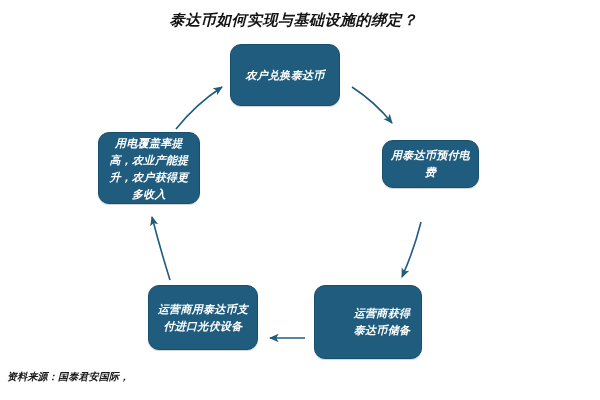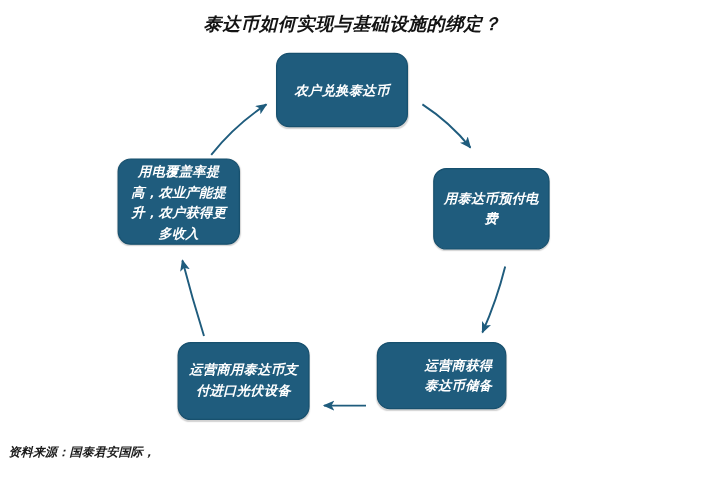--- a/index.html
+++ b/index.html
@@ -60,22 +60,22 @@
     font-size: 11px;
     line-height: 17px;
     letter-spacing: 0.3px;
     box-shadow: 0 1px 1px rgba(0,0,0,0.18);
   }
   .node .node-text {
     display: block;
     padding: 0 7px;
   }
   #node-top    { left: 230px; top: 44px;  width: 110px; height: 62px; }
-  #node-right  { left: 361px; top: 140px; width: 97px;  height: 68px; }
-  #node-bottom-right { left: 314px; top: 285px; width: 108px; height: 56px; padding-left: 28px; }
+  #node-right  { left: 382px; top: 140px; width: 97px;  height: 48px; }
+  #node-bottom-right { left: 314px; top: 285px; width: 108px; height: 74px; padding-left: 28px; }
   #node-bottom-left  { left: 148px; top: 285px; width: 110px; height: 65px; font-family: Liberation Serif, serif; }
   #node-left   { left: 98px;  top: 132px; width: 102px; height: 72px; align-items: flex-end; }
 
   .source-note {
     position: absolute;
     left: 7px;
     top: 370px;
     font-family: "DejaVu Serif", "Liberation Serif", serif;
     font-size: 10px;
     font-weight: bold;

